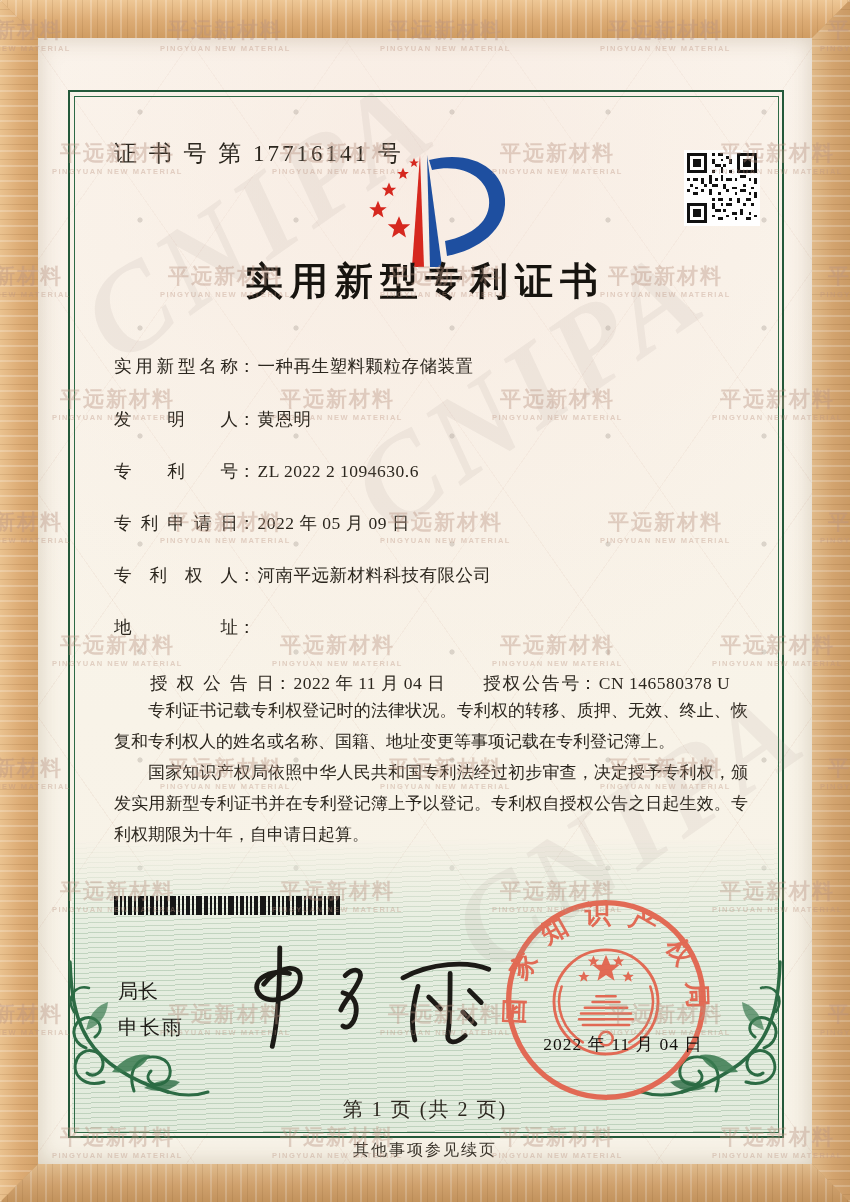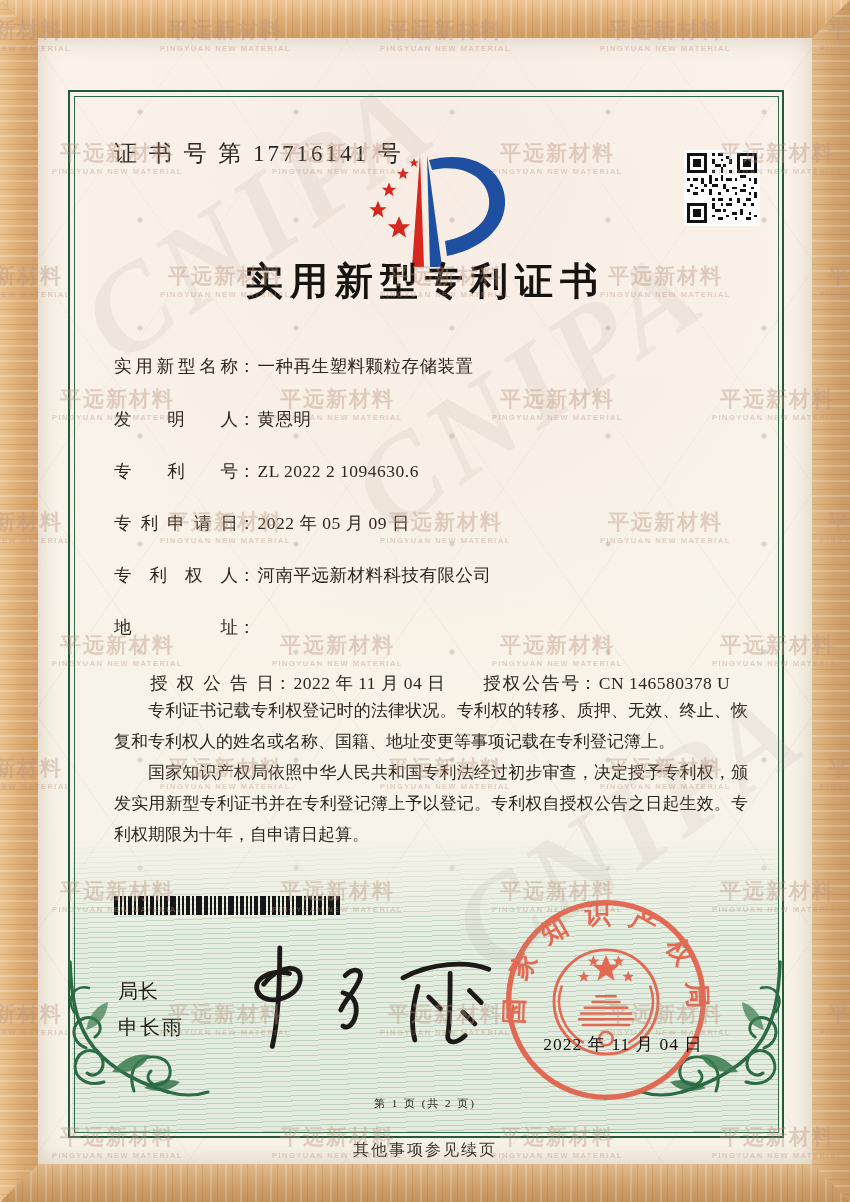--- a/index.html
+++ b/index.html
@@ -78,21 +78,21 @@
   .director-title{position:absolute;left:80px;top:940px;font-size:20px;color:#22201b;
       font-family:"Liberation Sans","DejaVu Sans",sans-serif;}
   .director-name{position:absolute;left:80px;top:976px;font-size:20px;color:#22201b;
       font-family:Liberation Sans, sans-serif;letter-spacing:2px;}
   .signature{position:absolute;left:170px;top:898px;width:300px;height:120px;}
 
   .seal{position:absolute;left:462px;top:856px;width:212px;height:212px;opacity:.92;}
   .seal-date{position:absolute;left:480px;top:994px;width:210px;font-size:17.5px;color:#14120e;
       letter-spacing:1px;text-align:center;}
 
-  .page-info{position:absolute;left:0;top:1058px;width:100%;text-align:center;font-size:11px;
+  .page-info{position:absolute;left:0;top:1058px;width:100%;text-align:center;font-size:20px;
       letter-spacing:2px;color:#2b261e;}
   .continuation{position:absolute;left:0;top:1102px;width:100%;text-align:center;font-size:16px;
       letter-spacing:2px;color:#3a342b;}
 
   
   .watermark-layer{position:absolute;inset:0;z-index:6;pointer-events:none;overflow:hidden;}
   .wm-item{position:absolute;white-space:nowrap;text-align:center;
       font-family:"Liberation Sans","DejaVu Sans",sans-serif;}
   .wm-cn{font-size:21px;font-weight:bold;letter-spacing:2px;color:rgba(186,148,130,.40);}
   .wm-en{font-size:7.5px;font-weight:bold;letter-spacing:1.5px;color:rgba(186,148,130,.38);}

